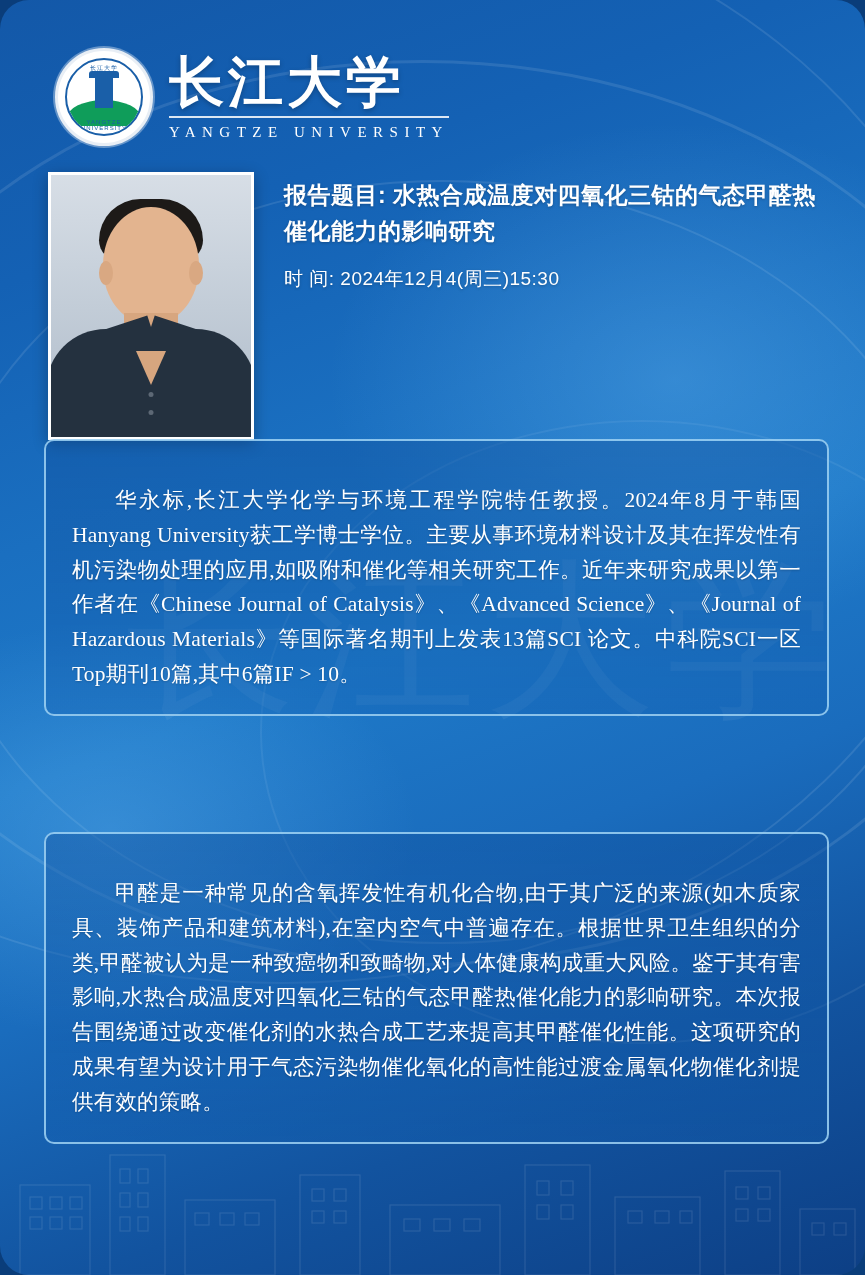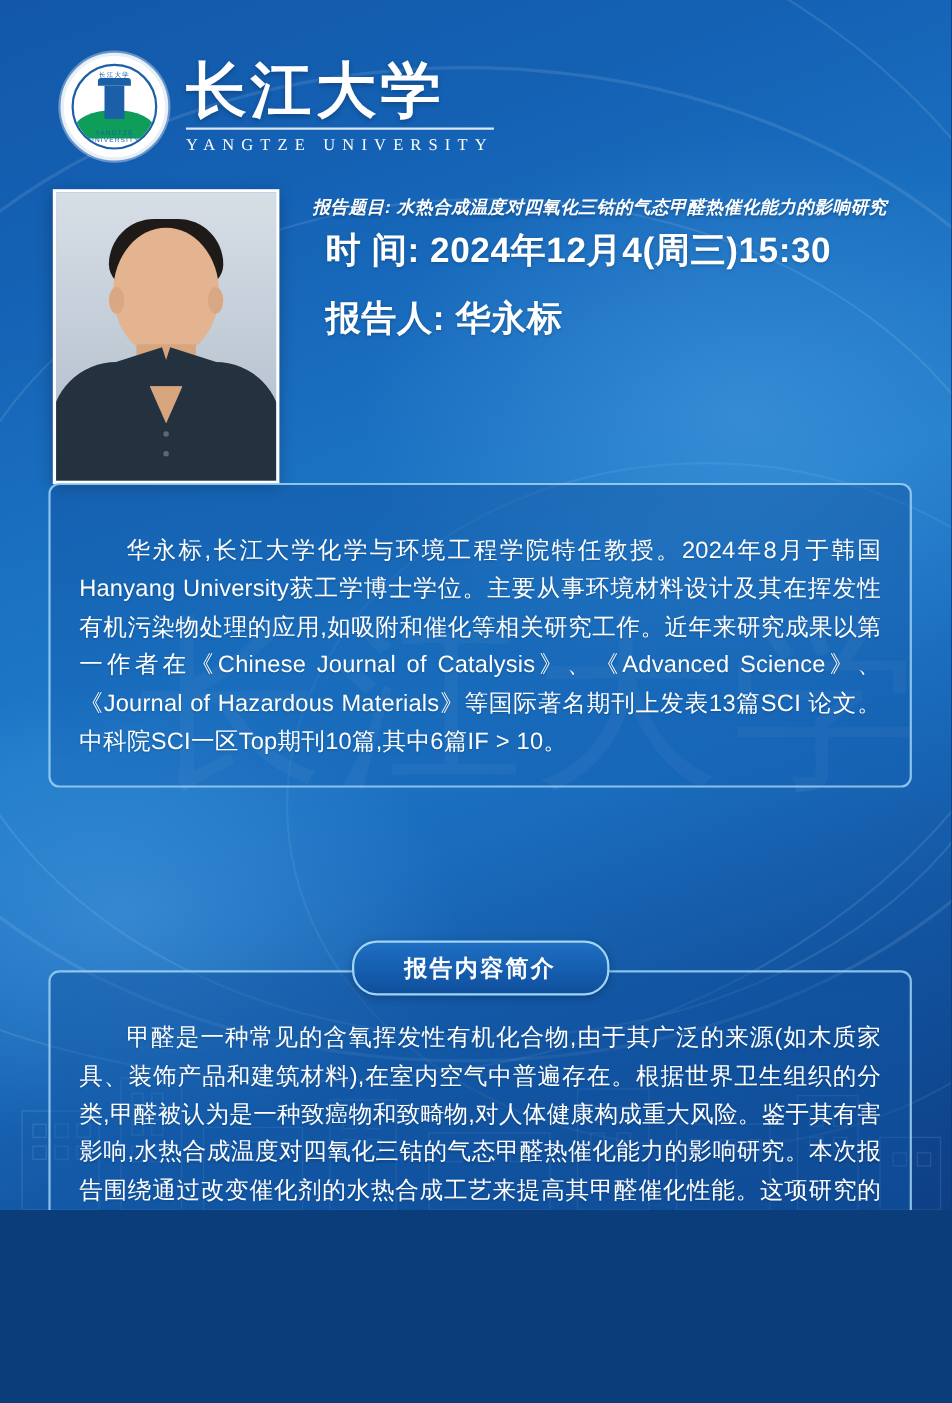--- a/index.html
+++ b/index.html
@@ -6,23 +6,24 @@
     margin: 0;
     padding: 0;
     background: #0a3d7a;
   }
   body {
     font-family: "Liberation Sans", "DejaVu Sans", sans-serif;
   }
   #poster {
     position: relative;
     width: 865px;
-    height: 1100px;
+    height: 1275px;
     overflow: hidden;
     background: linear-gradient(160deg, #1358a8 0%, #1461b4 18%, #1a6fc0 35%, #1e79c8 50%, #1a6cbd 65%, #12539f 82%, #0d3f85 100%);
+    border-radius: 29px;
   }
   
   .swoosh {
     position: absolute;
     border-radius: 50%;
     border: 2px solid rgba(255,255,255,0.10);
     pointer-events: none;
   }
   .sw1 { width: 1200px; height: 900px; left: -180px; top: 60px; border-width: 3px; }
   .sw2 { width: 1000px; height: 760px; left: -60px; top: 180px; }
@@ -233,36 +234,34 @@
     background: #5d6875;
   }
   .portrait .btn1 { bottom: 40px; }
   .portrait .btn2 { bottom: 22px; }
 
   .meta {
     color: #ffffff;
     padding-top: 6px;
   }
   .meta .title-line {
-    font-size: 16px;
+    font-size: 23px;
     font-weight: bold;
     line-height: 1.55;
     letter-spacing: 0.5px;
     text-shadow: 0 1px 3px rgba(0,0,0,0.25);
-    margin-bottom: 0;
-    font-style: italic;
+    margin-bottom: 16px;
   }
   .meta .row {
-    font-size: 32px;
-    font-weight: bold;
+    font-size: 19px;
+    font-weight: normal;
     line-height: 1.5;
     margin-bottom: 14px;
     letter-spacing: 0.5px;
     text-shadow: 0 1px 3px rgba(0,0,0,0.25);
-    margin-left: 12px;
   }
 
   
   .section {
     position: absolute;
     left: 44px;
     right: 36px;
   }
   .sec-badge {
     position: relative;
@@ -291,21 +290,21 @@
     background: linear-gradient(180deg, rgba(17,83,160,0.45) 0%, rgba(19,96,178,0.35) 100%);
     color: #ffffff;
   }
   .sec-body p {
     margin: 0;
     font-size: 21.5px;
     line-height: 1.62;
     text-align: justify;
     text-indent: 2em;
     letter-spacing: 0.2px;
-    font-family: Liberation Sans, sans-serif;
+    font-family: Liberation Serif, serif;
     text-shadow: 0 1px 2px rgba(0,0,0,0.2);
   }
   #sec-speaker { top: 462px; }
   #sec-content { top: 855px; }
 </style>
 </head>
 <body>
 
 <div id="poster">
 
@@ -392,30 +391,28 @@
       <div class="collar-l"></div>
       <div class="collar-r"></div>
       <div class="body"></div>
       <div class="shirt-v"></div>
       <div class="btn1"></div>
       <div class="btn2"></div>
     </div>
     <div class="meta">
       <div class="title-line">报告题目: 水热合成温度对四氧化三钴的气态甲醛热催化能力的影响研究</div>
       <div class="row">时 间: 2024年12月4(周三)15:30</div>
-      <div class="row">报告人: 华永标</div>
     </div>
   </div>
 
   <div class="section" id="sec-speaker">
     <div class="sec-body">
       <p>华永标,长江大学化学与环境工程学院特任教授。2024年8月于韩国Hanyang University获工学博士学位。主要从事环境材料设计及其在挥发性有机污染物处理的应用,如吸附和催化等相关研究工作。近年来研究成果以第一作者在《Chinese Journal of Catalysis》、《Advanced Science》、《Journal of Hazardous Materials》等国际著名期刊上发表13篇SCI 论文。中科院SCI一区Top期刊10篇,其中6篇IF &gt; 10。</p>
     </div>
   </div>
 
   <div class="section" id="sec-content">
-    <div class="sec-badge">报告内容简介</div>
     <div class="sec-body">
       <p>甲醛是一种常见的含氧挥发性有机化合物,由于其广泛的来源(如木质家具、装饰产品和建筑材料),在室内空气中普遍存在。根据世界卫生组织的分类,甲醛被认为是一种致癌物和致畸物,对人体健康构成重大风险。鉴于其有害影响,水热合成温度对四氧化三钴的气态甲醛热催化能力的影响研究。本次报告围绕通过改变催化剂的水热合成工艺来提高其甲醛催化性能。这项研究的成果有望为设计用于气态污染物催化氧化的高性能过渡金属氧化物催化剂提供有效的策略。</p>
     </div>
   </div>
 
 </div>
 
 </body></html>

